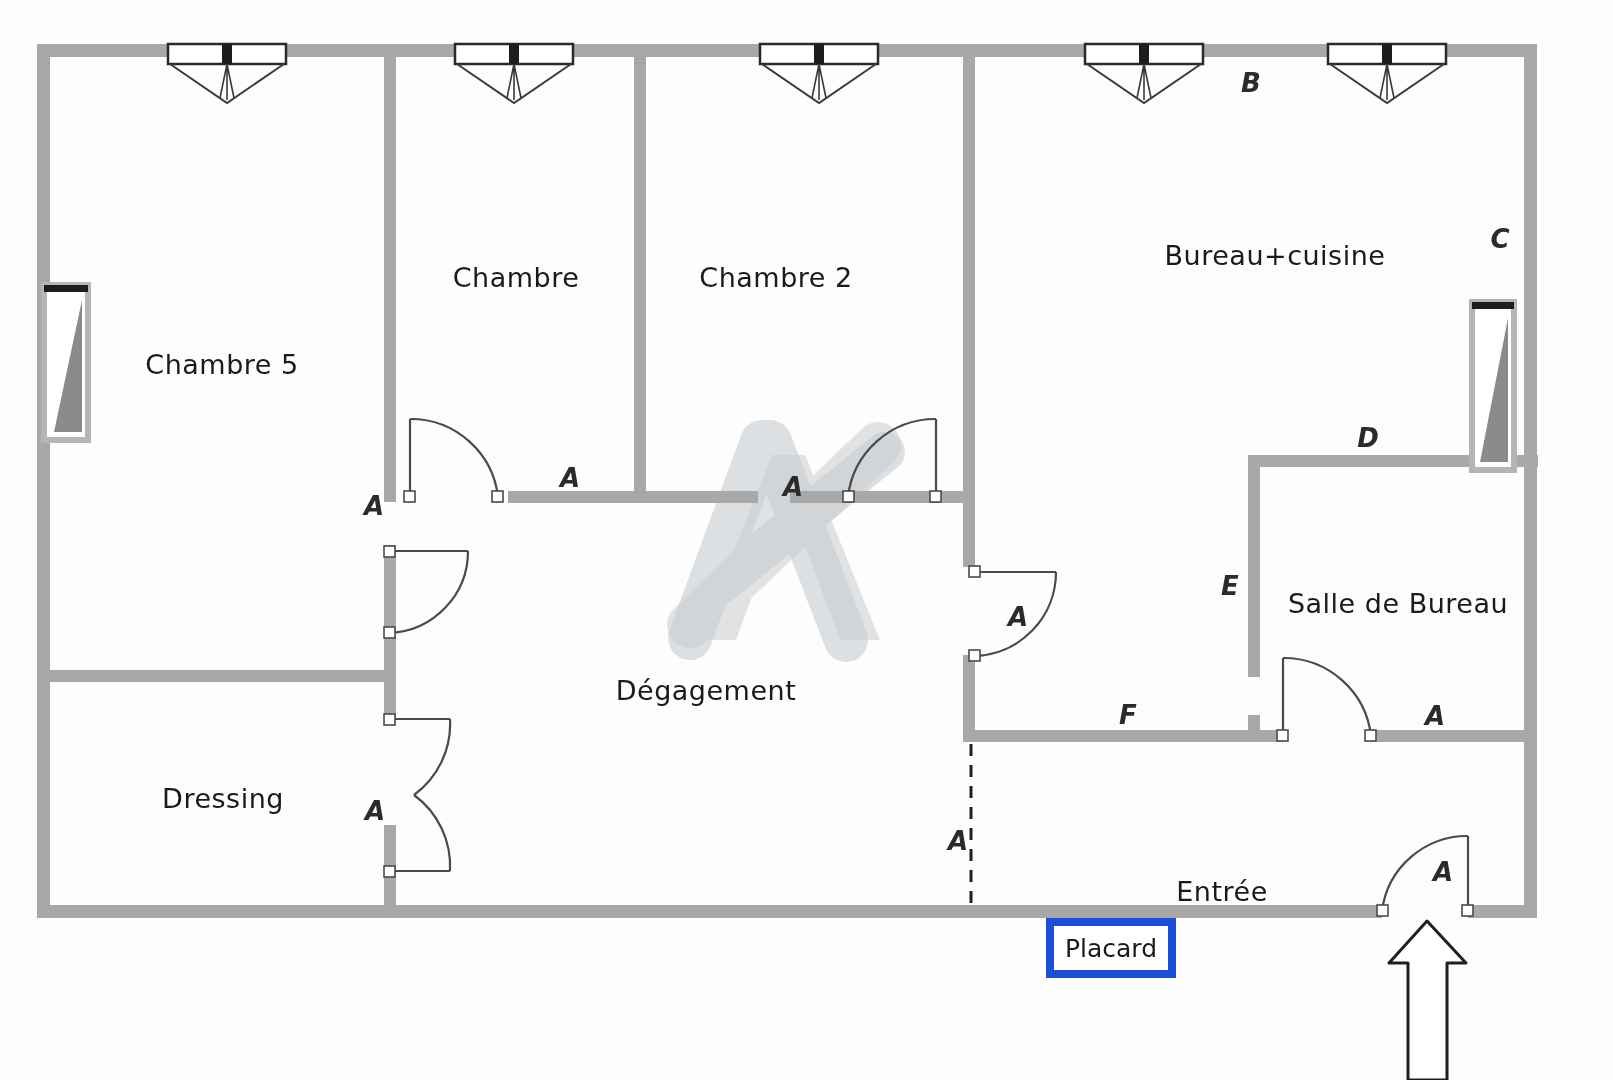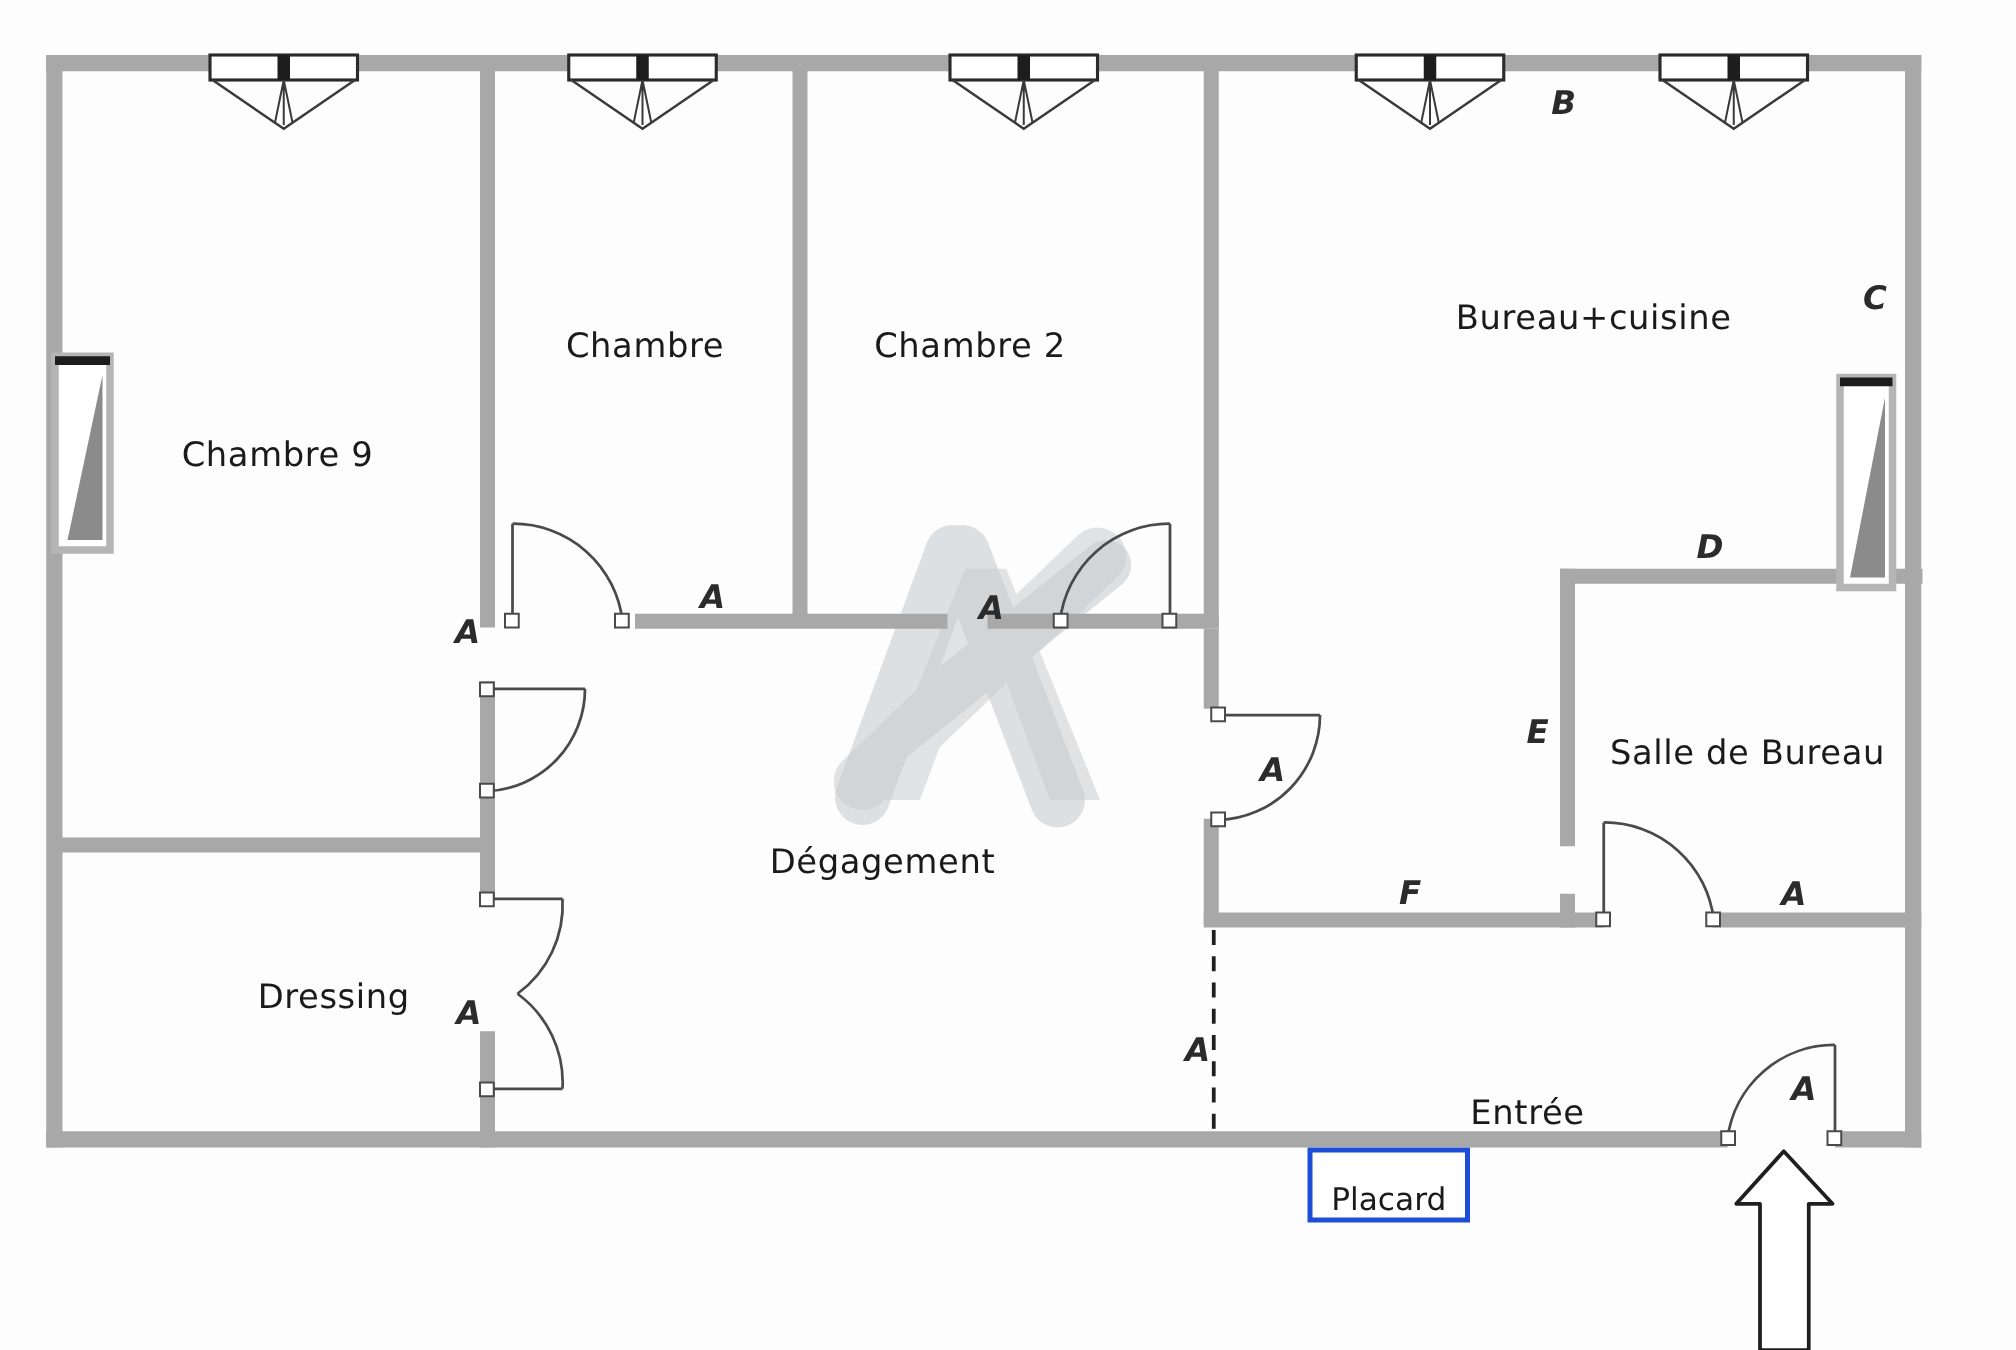--- a/index.html
+++ b/index.html
@@ -27,24 +27,24 @@
     font-family:"DejaVu Sans", sans-serif;
     color:#2b2b2b;
     font-size:26px;
     font-weight:700;
     font-style:italic;
     white-space:nowrap;
     transform:translate(-50%,-50%);
   }
   .placard-box{
     position:absolute;
-    border:4px solid #1d4ed8;
+    border:8px solid #1d4ed8;
     background:#ffffff;
     display:flex;
-    align-items:flex-end;
+    align-items:center;
     justify-content:center;
     box-sizing:border-box;
   }
   .placard-text{
     font-family:"DejaVu Sans", sans-serif;
     font-size:25px;
     color:#1a1a1a;
   }
 </style>
 </head>
@@ -203,26 +203,26 @@
     <g>
       <line x1="971" y1="744" x2="971" y2="905" stroke="#1f1f1f" stroke-width="3" stroke-dasharray="12 9"></line>
     </g>
 
     <g>
       <path d="M 1427 921 L 1466 963 L 1447 963 L 1447 1080 L 1408 1080 L 1408 963 L 1389 963 Z" fill="#ffffff" stroke="#1f1f1f" stroke-width="3" stroke-linejoin="round"></path>
     </g>
 
   </svg>
 
-  <div class="room-label" style="left:222px;top:364px;">Chambre 9</div>
+  <div class="room-label" style="left:222px;top:364px;">Chambre 5</div>
   <div class="room-label" style="left:516px;top:277px;">Chambre</div>
   <div class="room-label" style="left:776px;top:277px;">Chambre 2</div>
   <div class="room-label" style="left:1275px;top:255px;">Bureau+cuisine</div>
   <div class="room-label" style="left:706px;top:690px;">Dégagement</div>
-  <div class="room-label" style="left:223px;top:798px;margin-left:44px;">Dressing</div>
+  <div class="room-label" style="left:223px;top:798px;">Dressing</div>
   <div class="room-label" style="left:1398px;top:603px;">Salle de Bureau</div>
   <div class="room-label" style="left:1222px;top:891px;">Entrée</div>
 
   <div class="placard-box" style="left:1046px;top:918px;width:130px;height:60px;">
     <span class="placard-text">Placard</span>
   </div>
 
   <div class="wall-label" style="left:374px;top:506px;">A</div>
   <div class="wall-label" style="left:570px;top:478px;">A</div>
   <div class="wall-label" style="left:793px;top:487px;">A</div>

